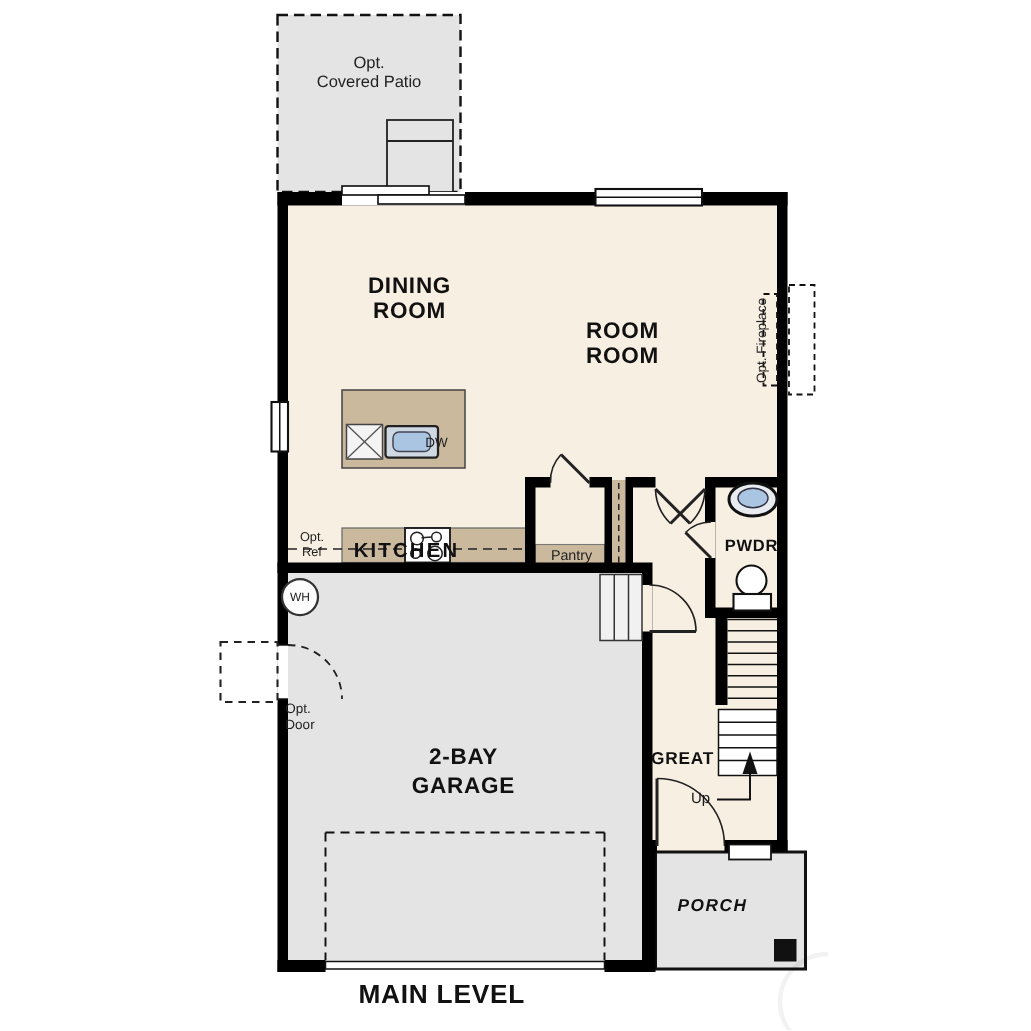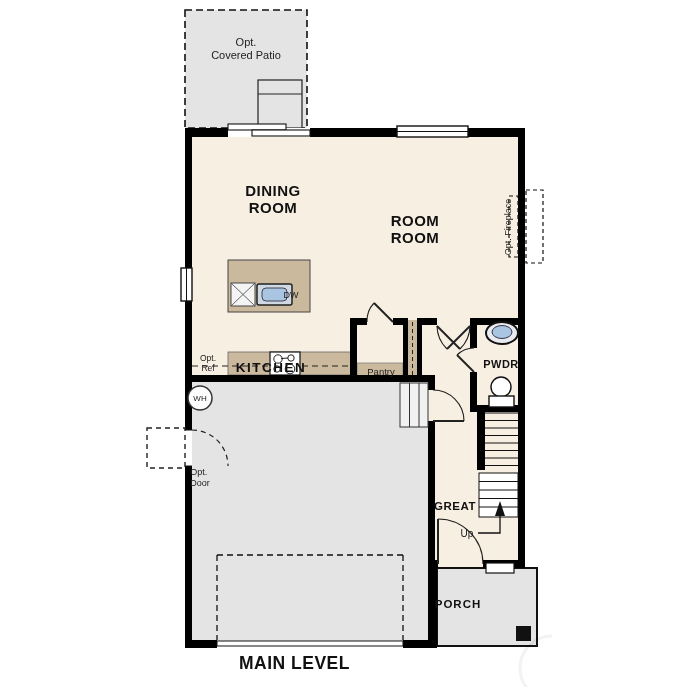--- a/index.html
+++ b/index.html
@@ -231,21 +231,25 @@
 
   <div class="lbl room-sm" style="left:501px;top:364px;font-size:11px;">PWDR</div>
 
   <div class="lbl wh" style="left:200px;top:398px;">WH</div>
 
   <div class="lbl tiny" style="left:200px;top:478px;text-align:left;">
     <span>Opt.</span>
     <span>Door</span>
   </div>
 
+  <div class="lbl room" style="left:309px;top:515px;line-height:18.5px;">
+    <span>2-BAY</span>
+    <span>GARAGE</span>
+  </div>
 
   <div class="lbl room-sm" style="left:455px;top:506px;">GREAT</div>
 
   <div class="lbl" style="left:467px;top:533px;font-size:10px;">Up</div>
 
-  <div class="lbl room-sm" style="left:458px;top:604px;letter-spacing:1px;">PORCH</div>
+  <div class="lbl room-sm" style="left:475px;top:604px;letter-spacing:1px;font-style:italic;">PORCH</div>
 
   <div class="lbl title" style="left:191px;top:663px;">MAIN LEVEL</div>
 </div>
 
 </body></html>

